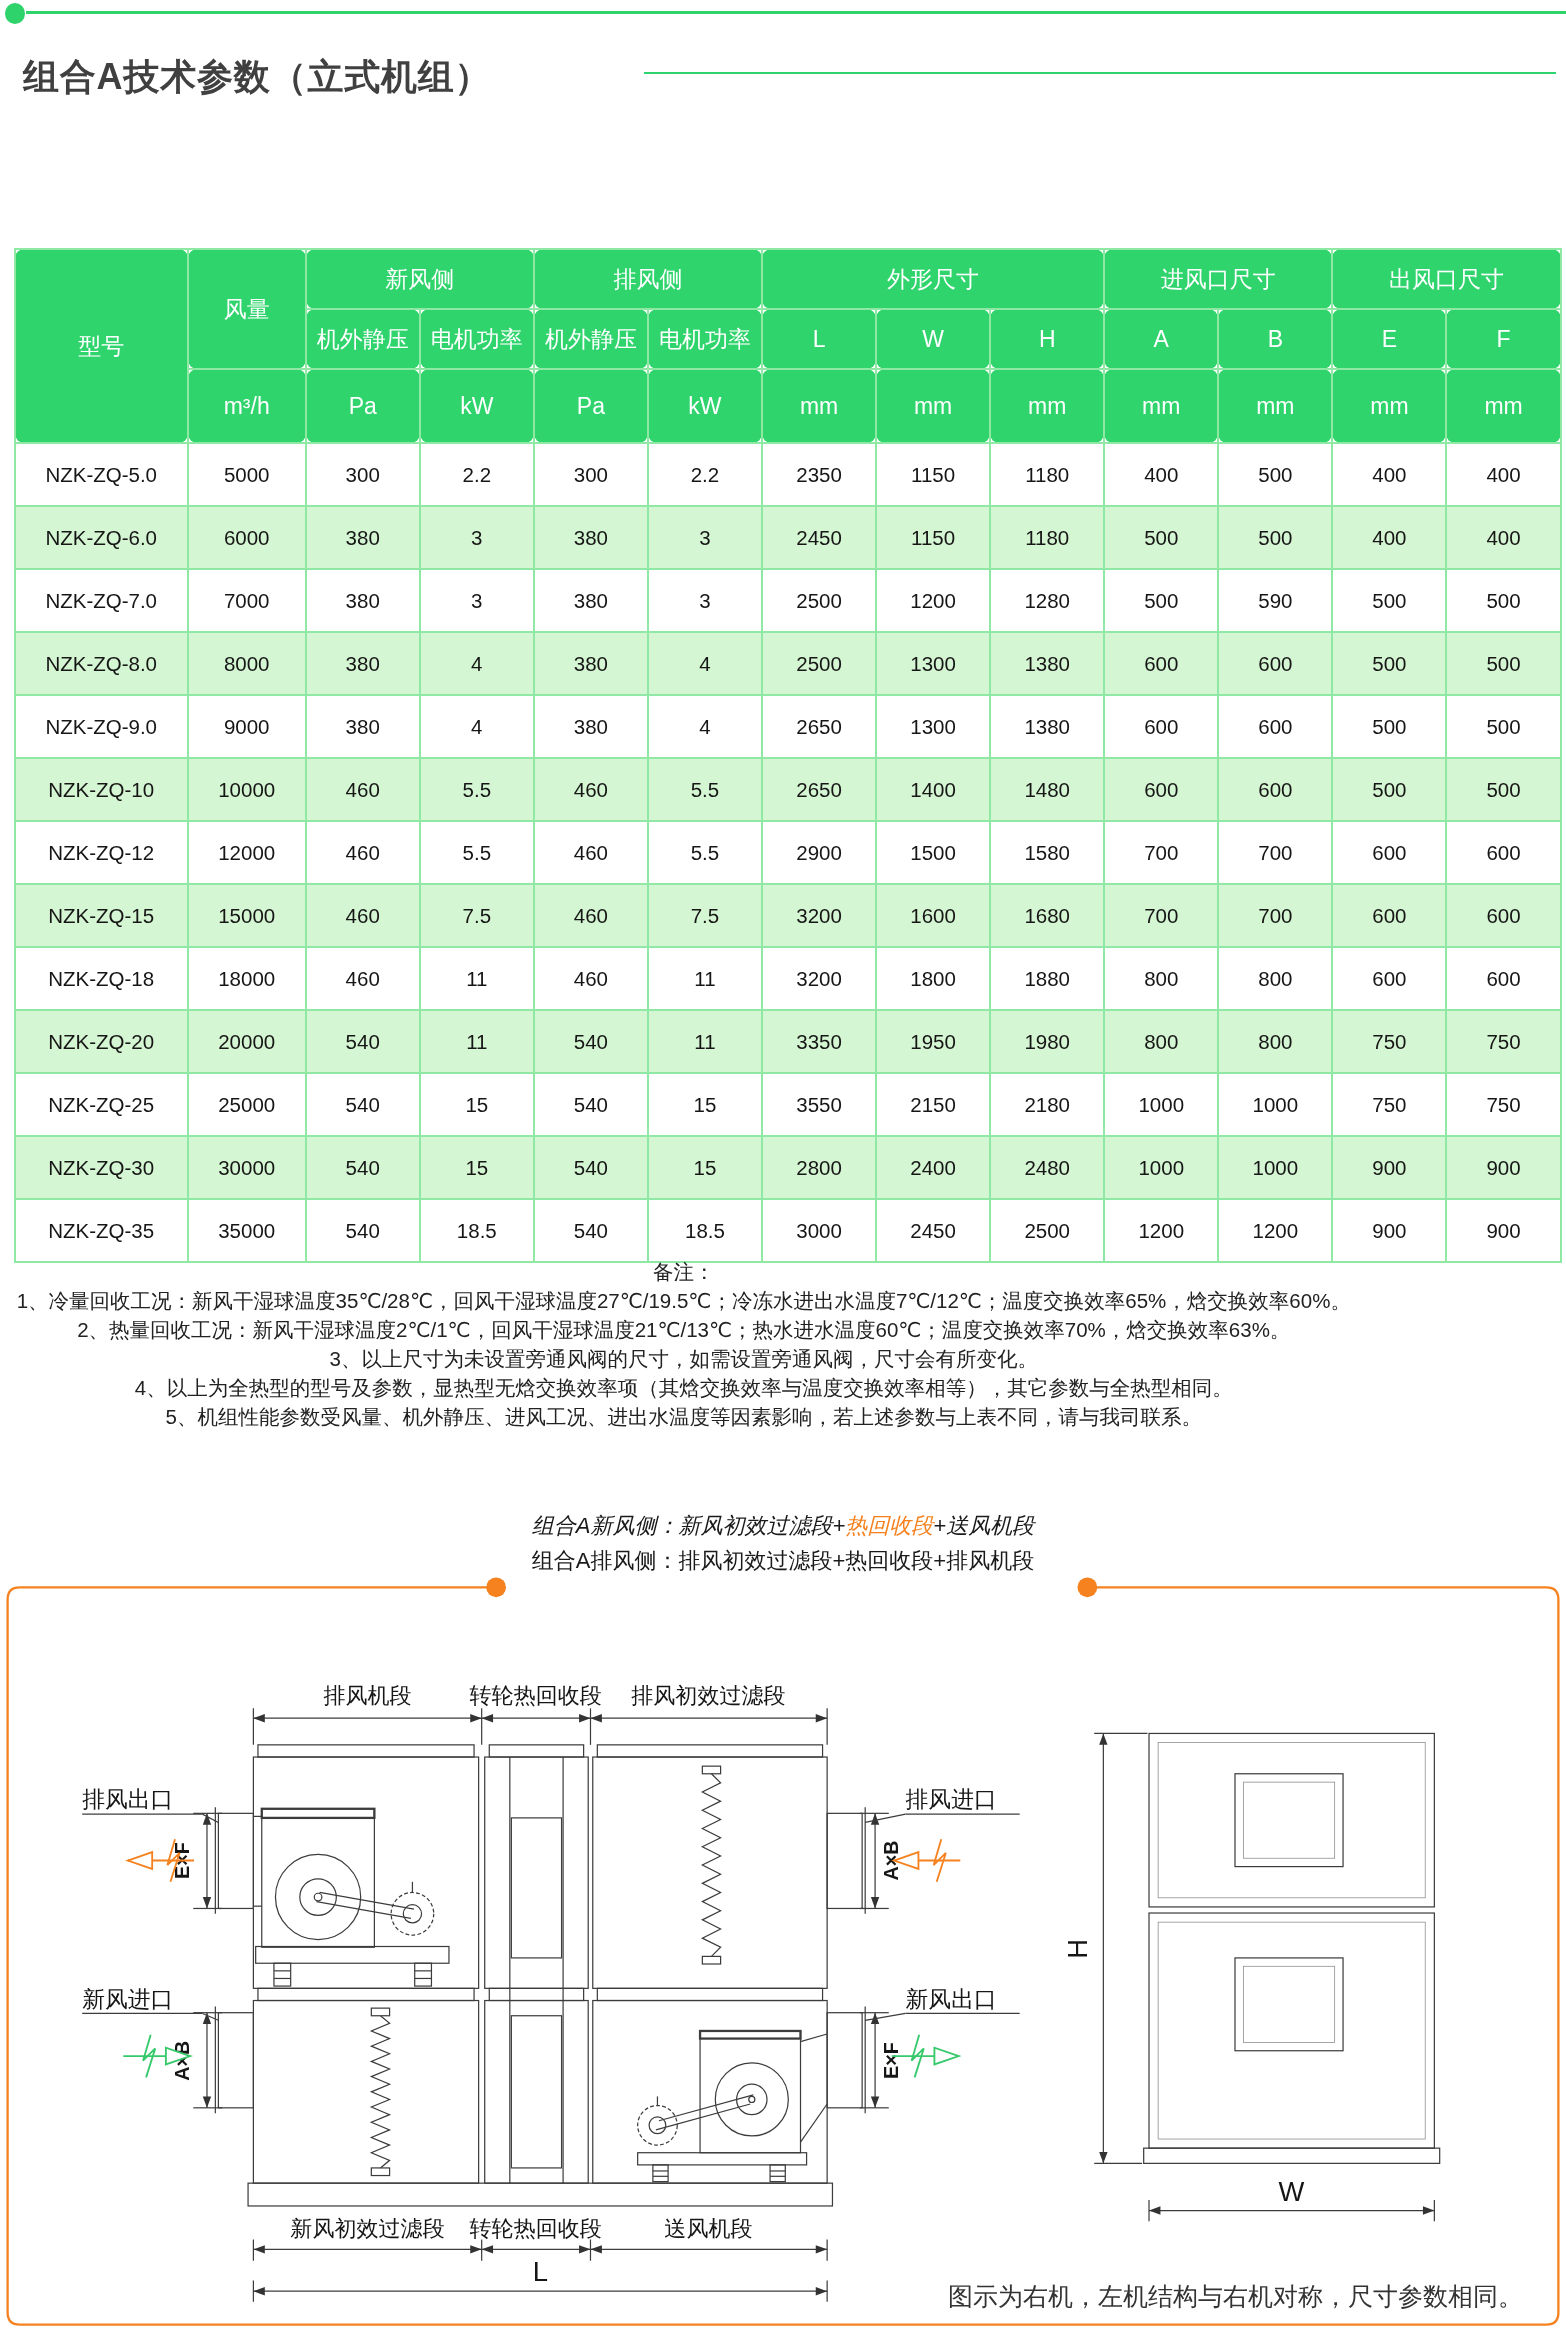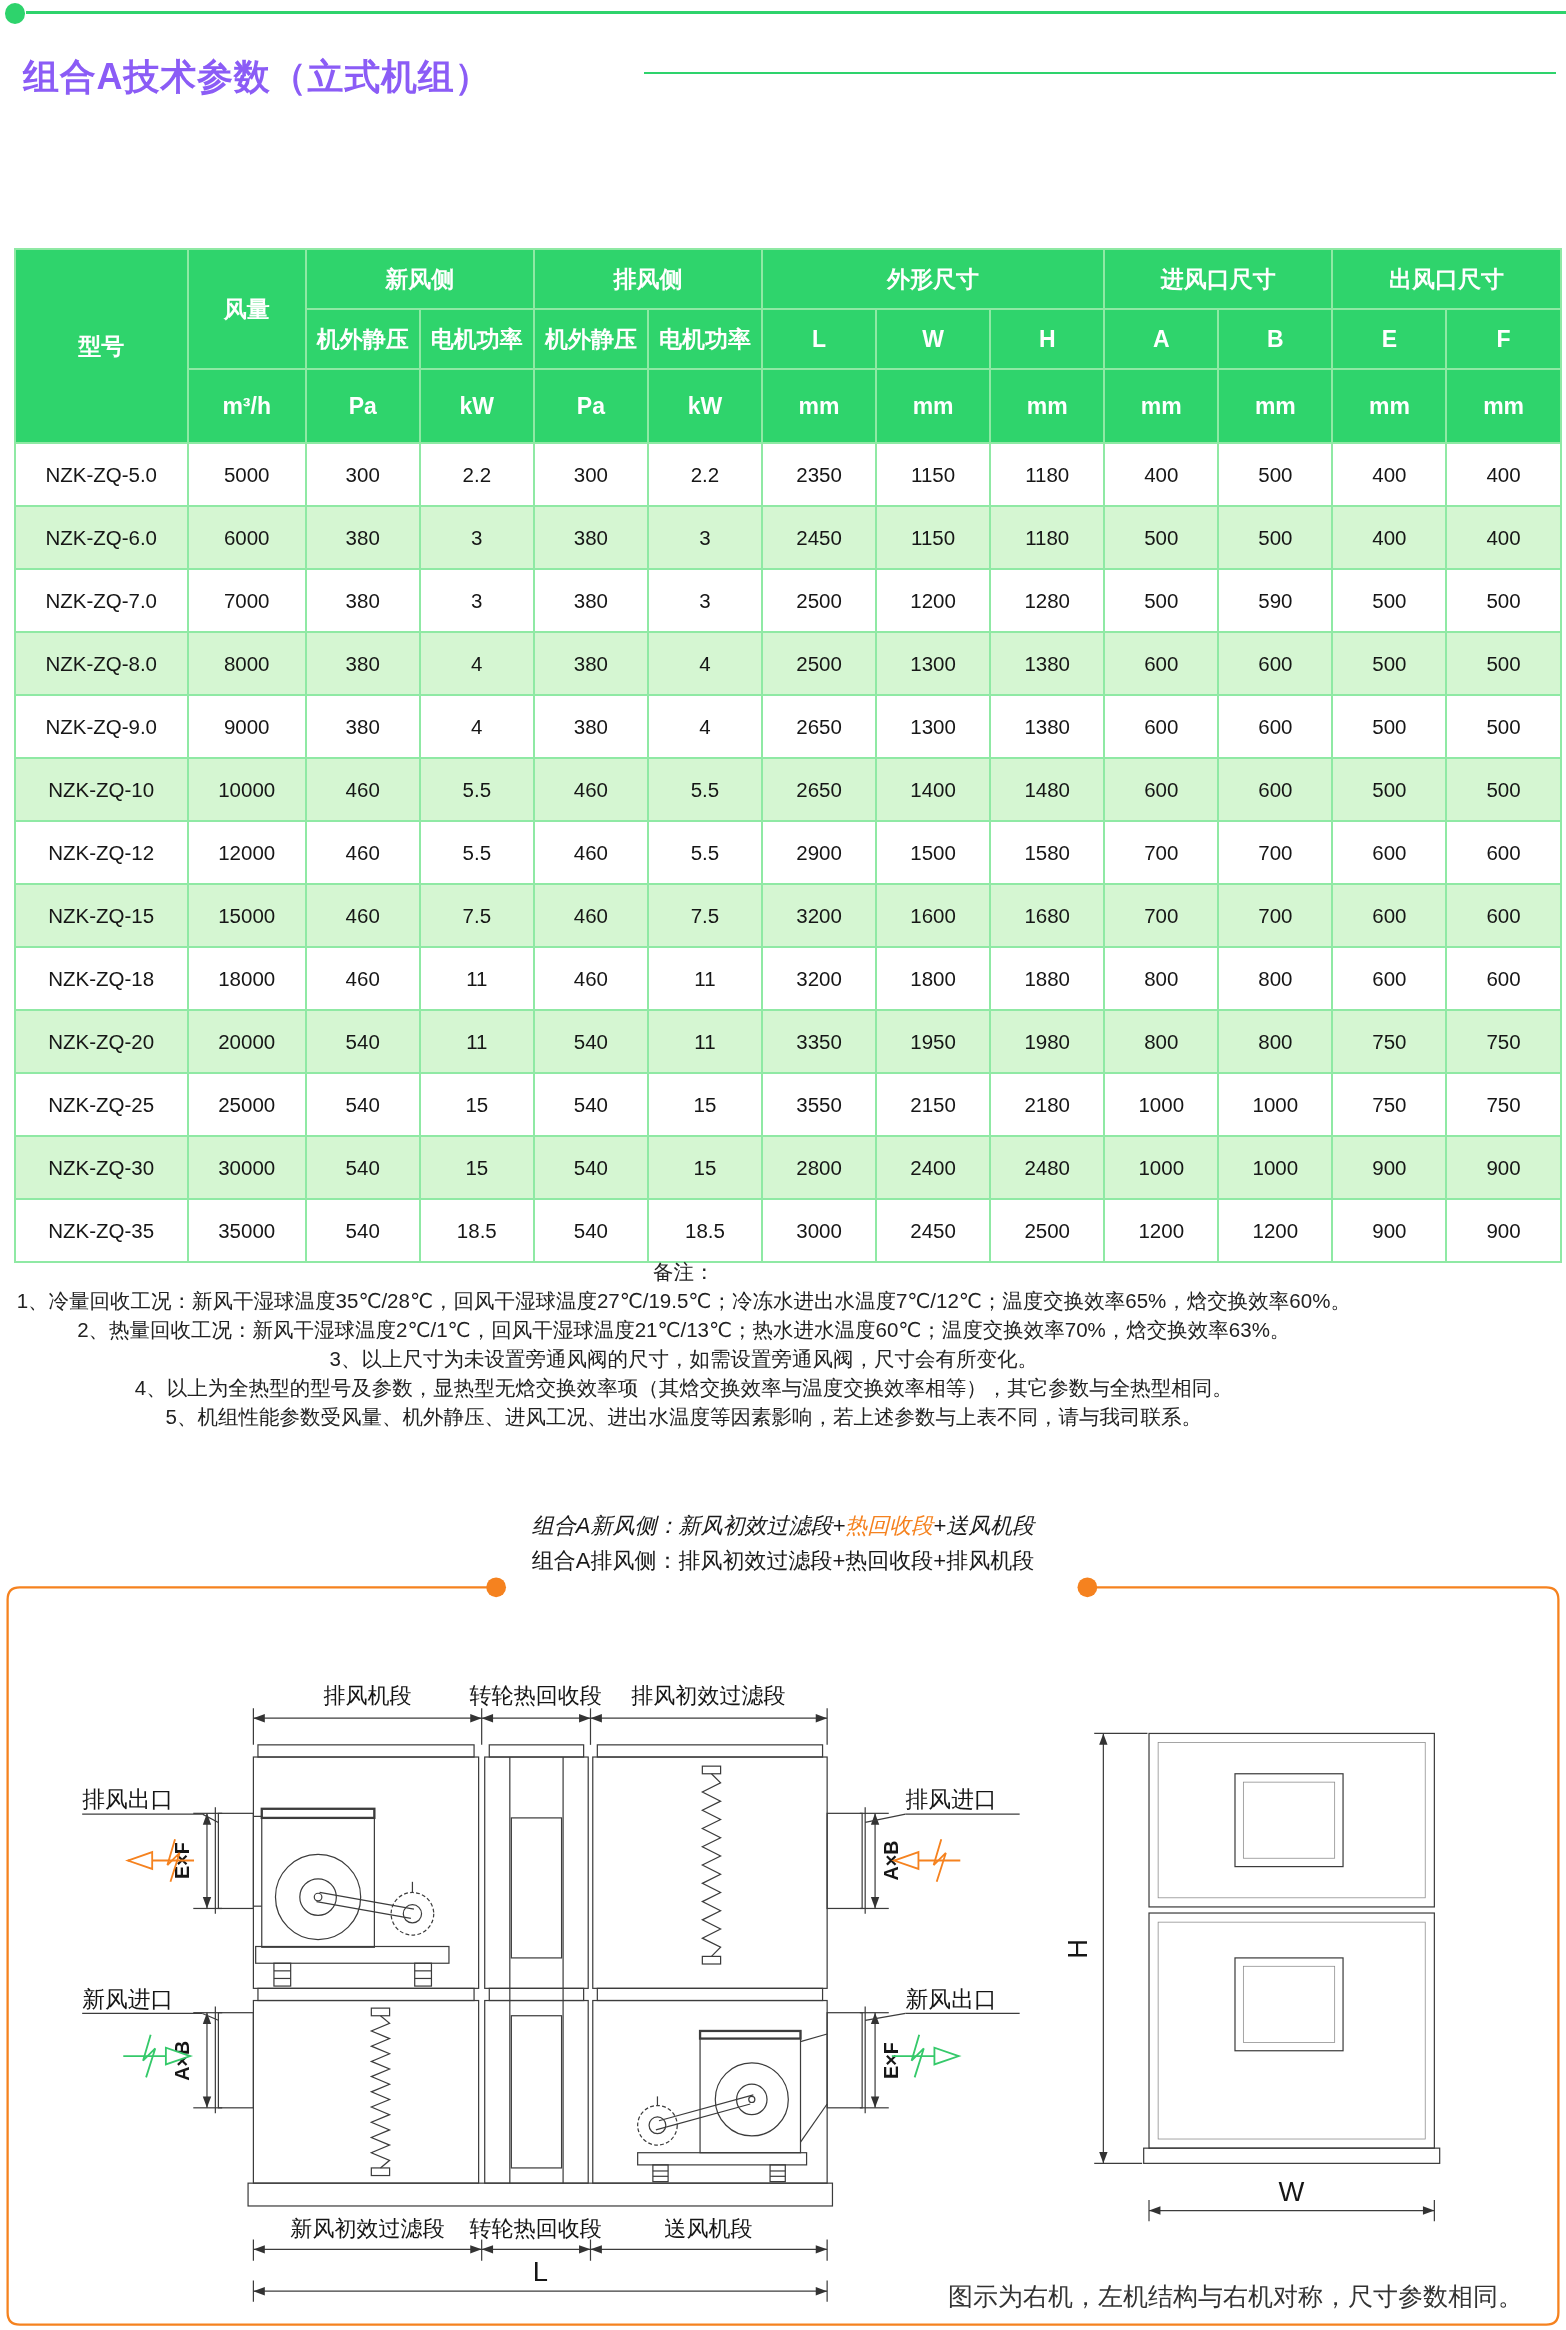--- a/index.html
+++ b/index.html
@@ -1,26 +1,26 @@
 <!DOCTYPE html>
 <html style="font-size:12px"><head>
 <meta charset="utf-8">
 <style>
   html,body{margin:0;padding:0;background:#fff;}
   .page{position:relative;width:1566px;height:2330px;background:#fff;overflow:hidden;
         font-family:"Liberation Sans","DejaVu Sans",sans-serif;}
   
   .top-dot{position:absolute;left:4.6px;top:3px;width:20px;height:20.5px;border-radius:50%;background:#2ed36c;}
   .top-rule{position:absolute;left:26px;top:11.4px;right:0;height:2.3px;background:#2ed36c;}
-  .page-title{position:absolute;left:23px;top:29px;font-size:36px;font-weight:bold;color:#8b5cf6;letter-spacing:0.8px;}
+  .page-title{position:absolute;left:23px;top:29px;font-size:36px;font-weight:bold;color:#404040;letter-spacing:0.8px;}
   .title-underline{position:absolute;left:644px;top:72px;width:912px;height:2.3px;background:#2ed36c;}
   
   table.spec{position:absolute;left:13.7px;top:248px;width:1548px;border-collapse:collapse;table-layout:fixed;}
   .spec th,.spec td{border:2.3px solid #8fe9a4;text-align:center;vertical-align:middle;padding:0;}
-  .spec thead th{background:#2fd46c;color:#fff;font-weight:bold;font-size:23px;}
+  .spec thead th{background:#2fd46c;color:#fff;font-weight:normal;font-size:23px;border-radius:9px;}
   .spec thead tr.h1{height:60px;}
   .spec thead tr.h2{height:60px;}
   .spec thead tr.h3{height:74px;}
   .spec tbody tr{height:63px;}
   .spec td{font-size:20.5px;color:#161616;background:#fff;}
   .spec tbody tr.alt td{background:#d5f6d2;}
   
   .notes{position:absolute;left:16.7px;top:1257px;font-size:20.5px;line-height:29px;color:#222;text-align:center;}
   
   .combo{position:absolute;left:0;width:100%;text-align:center;font-size:22px;color:#1a1a1a;}

